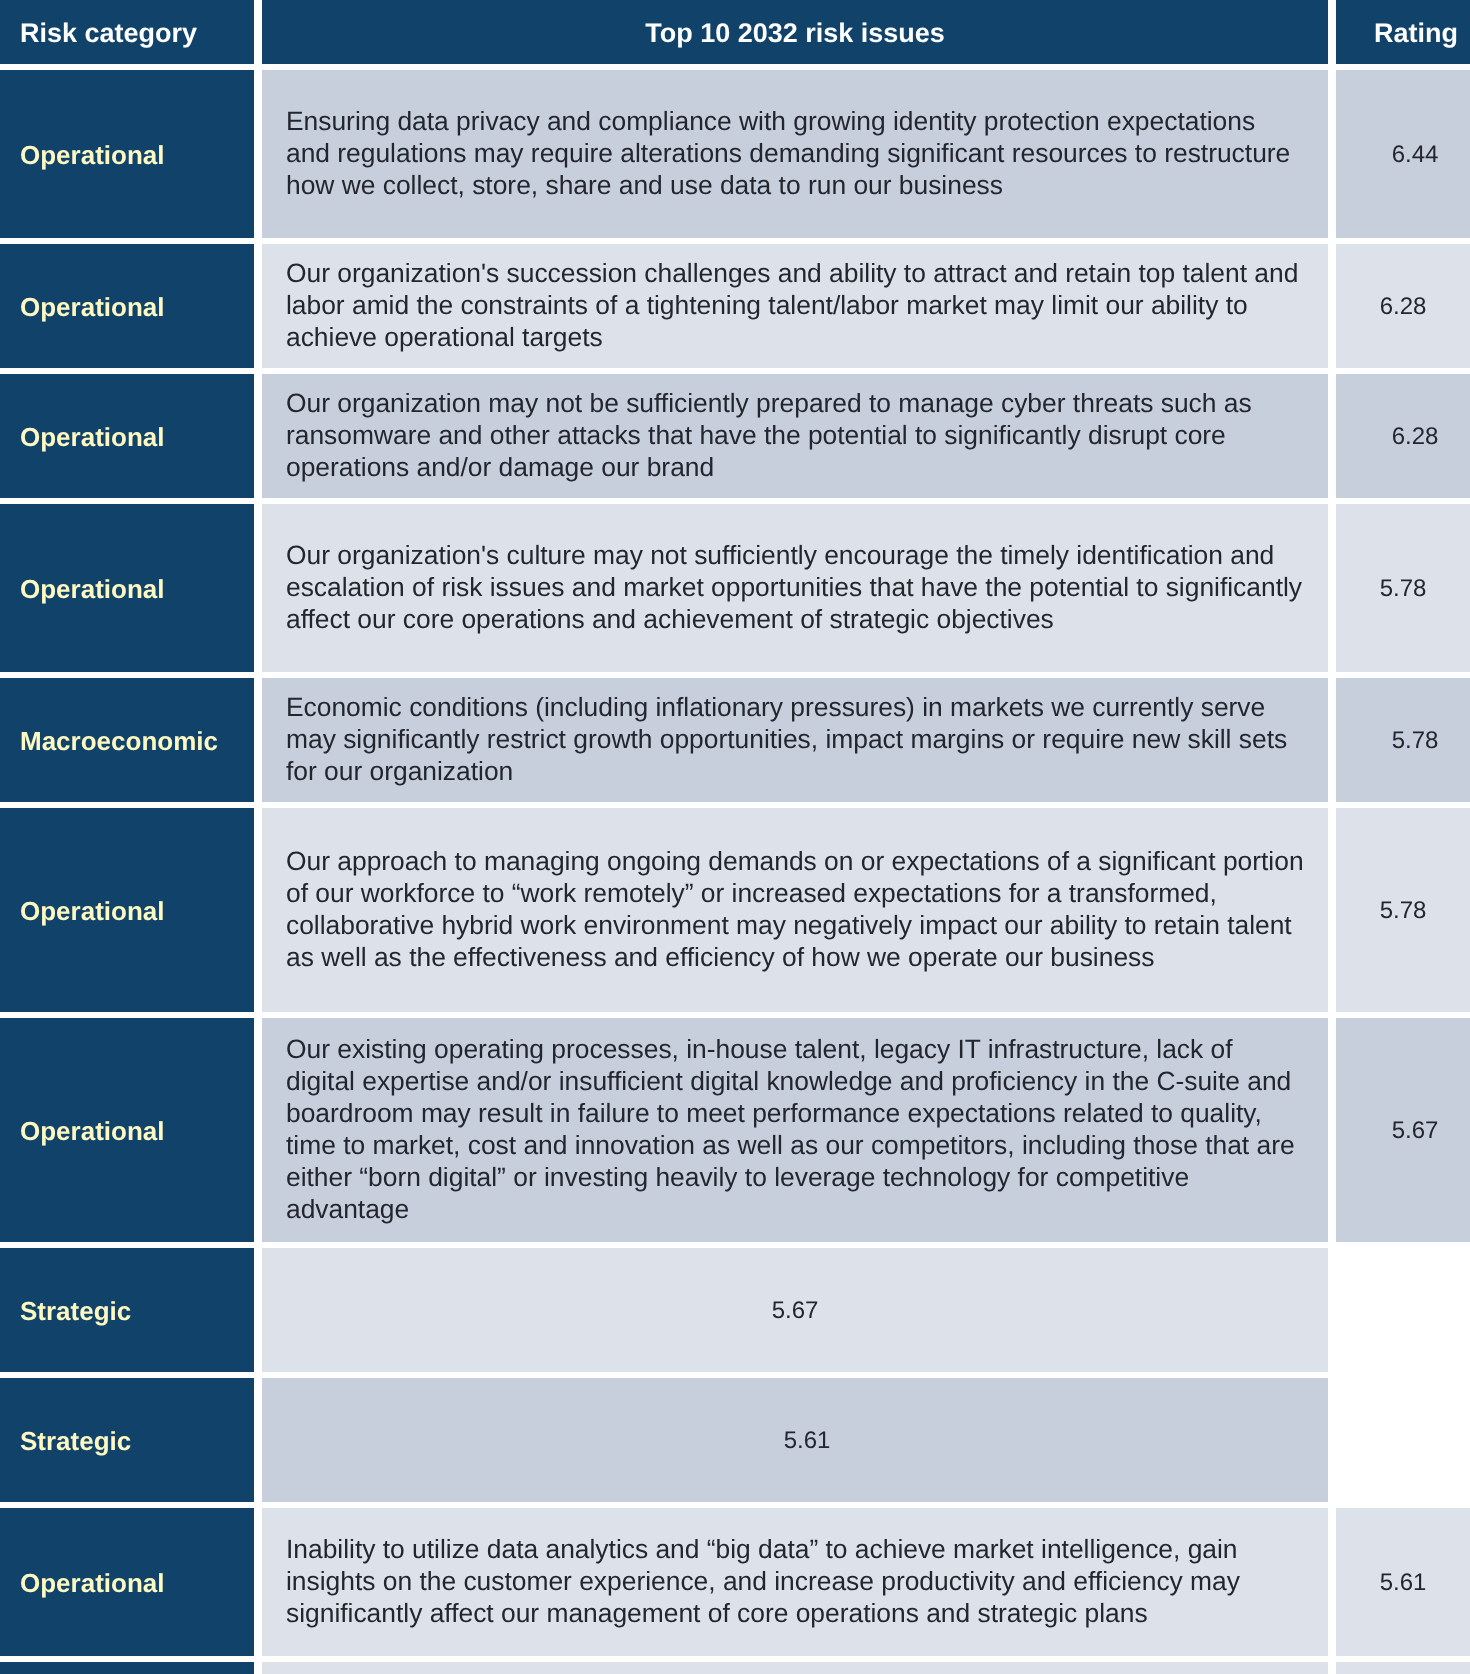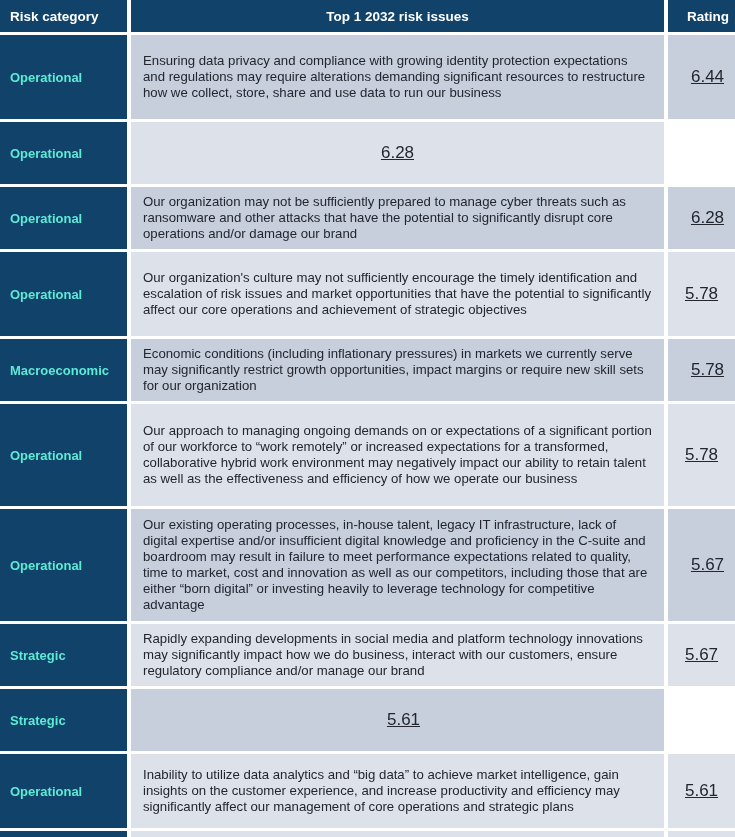--- a/index.html
+++ b/index.html
@@ -34,31 +34,31 @@
     background:var(--navy);color:#fff;
     font-weight:bold;font-size:13.5px;
     align-items:center;
   }
   .row.header .cat{padding-left:10px;justify-content:flex-start;}
   .row.header .issue{justify-content:center;text-align:center;}
   .row.header .rating{justify-content:center;padding-left:13px;}
   
   #rows{display:flex;flex-direction:column;row-gap:3px;background:var(--divider);}
   #rows .row .cat{
-    background:var(--navy);color:#5eead4;
+    background:var(--navy);color:#fef9c3;
     font-weight:bold;font-size:13px;
     align-items:center;padding:4px 4px 4px 10px;
   }
   #rows .row .issue{
     color:var(--text-dark);font-size:13.2px;line-height:16px;
     align-items:center;padding:7px 12px;
   }
   #rows .row .rating{
-    color:var(--text-dark);font-size:17px;
-    align-items:center;justify-content:center;text-decoration:underline;
+    color:var(--text-dark);font-size:12px;
+    align-items:center;justify-content:center;
   }
   #rows .row.odd .issue,#rows .row.odd .rating{background:var(--row-dark);padding-left:12px;}
   #rows .row.even .issue,#rows .row.even .rating{background:var(--row-light);}
   
   #rows .row:nth-child(1){min-height:84px;}
   #rows .row:nth-child(2){min-height:62px;}
   #rows .row:nth-child(3){min-height:62px;}
   #rows .row:nth-child(4){min-height:84px;}
   #rows .row:nth-child(5){min-height:62px;}
   #rows .row:nth-child(6){min-height:102px;}
@@ -71,32 +71,33 @@
   .row.partial .cat{background:var(--navy);}
   .row.partial .issue,.row.partial .rating{background:var(--row-light);}
 </style>
 </head>
 <body>
 
 <div class="table">
 
   <div class="row header">
     <div class="cell cat">Risk category</div>
-    <div class="cell issue">Top 1 2032 risk issues</div>
+    <div class="cell issue">Top 10 2032 risk issues</div>
     <div class="cell rating">Rating</div>
   </div>
 
   <div id="rows">
       <div class="row odd">
     <div class="cell cat">Operational</div>
     <div class="cell issue">Ensuring data privacy and compliance with growing identity protection expectations and regulations may require alterations demanding significant resources to restructure how we collect, store, share and use data to run our business</div>
     <div class="cell rating">6.44</div>
   </div>
       <div class="row even">
     <div class="cell cat">Operational</div>
+    <div class="cell issue">Our organization's succession challenges and ability to attract and retain top talent and labor amid the constraints of a tightening talent/labor market may limit our ability to achieve operational targets</div>
     <div class="cell rating">6.28</div>
   </div>
       <div class="row odd">
     <div class="cell cat">Operational</div>
     <div class="cell issue">Our organization may not be sufficiently prepared to manage cyber threats such as ransomware and other attacks that have the potential to significantly disrupt core operations and/or damage our brand</div>
     <div class="cell rating">6.28</div>
   </div>
       <div class="row even">
     <div class="cell cat">Operational</div>
     <div class="cell issue">Our organization's culture may not sufficiently encourage the timely identification and escalation of risk issues and market opportunities that have the potential to significantly affect our core operations and achievement of strategic objectives</div>
@@ -112,21 +113,20 @@
     <div class="cell issue">Our approach to managing ongoing demands on or expectations of a significant portion of our workforce to “work remotely” or increased expectations for a transformed, collaborative hybrid work environment may negatively impact our ability to retain talent as well as the effectiveness and efficiency of how we operate our business</div>
     <div class="cell rating">5.78</div>
   </div>
       <div class="row odd">
     <div class="cell cat">Operational</div>
     <div class="cell issue">Our existing operating processes, in-house talent, legacy IT infrastructure, lack of digital expertise and/or insufficient digital knowledge and proficiency in the C-suite and boardroom may result in failure to meet performance expectations related to quality, time to market, cost and innovation as well as our competitors, including those that are either “born digital” or investing heavily to leverage technology for competitive advantage</div>
     <div class="cell rating">5.67</div>
   </div>
       <div class="row even">
     <div class="cell cat">Strategic</div>
-    <div class="cell issue">Rapidly expanding developments in social media and platform technology innovations may significantly impact how we do business, interact with our customers, ensure regulatory compliance and/or manage our brand</div>
     <div class="cell rating">5.67</div>
   </div>
       <div class="row odd">
     <div class="cell cat">Strategic</div>
     <div class="cell rating">5.61</div>
   </div>
       <div class="row even">
     <div class="cell cat">Operational</div>
     <div class="cell issue">Inability to utilize data analytics and “big data” to achieve market intelligence, gain insights on the customer experience, and increase productivity and efficiency may significantly affect our management of core operations and strategic plans</div>
     <div class="cell rating">5.61</div>

